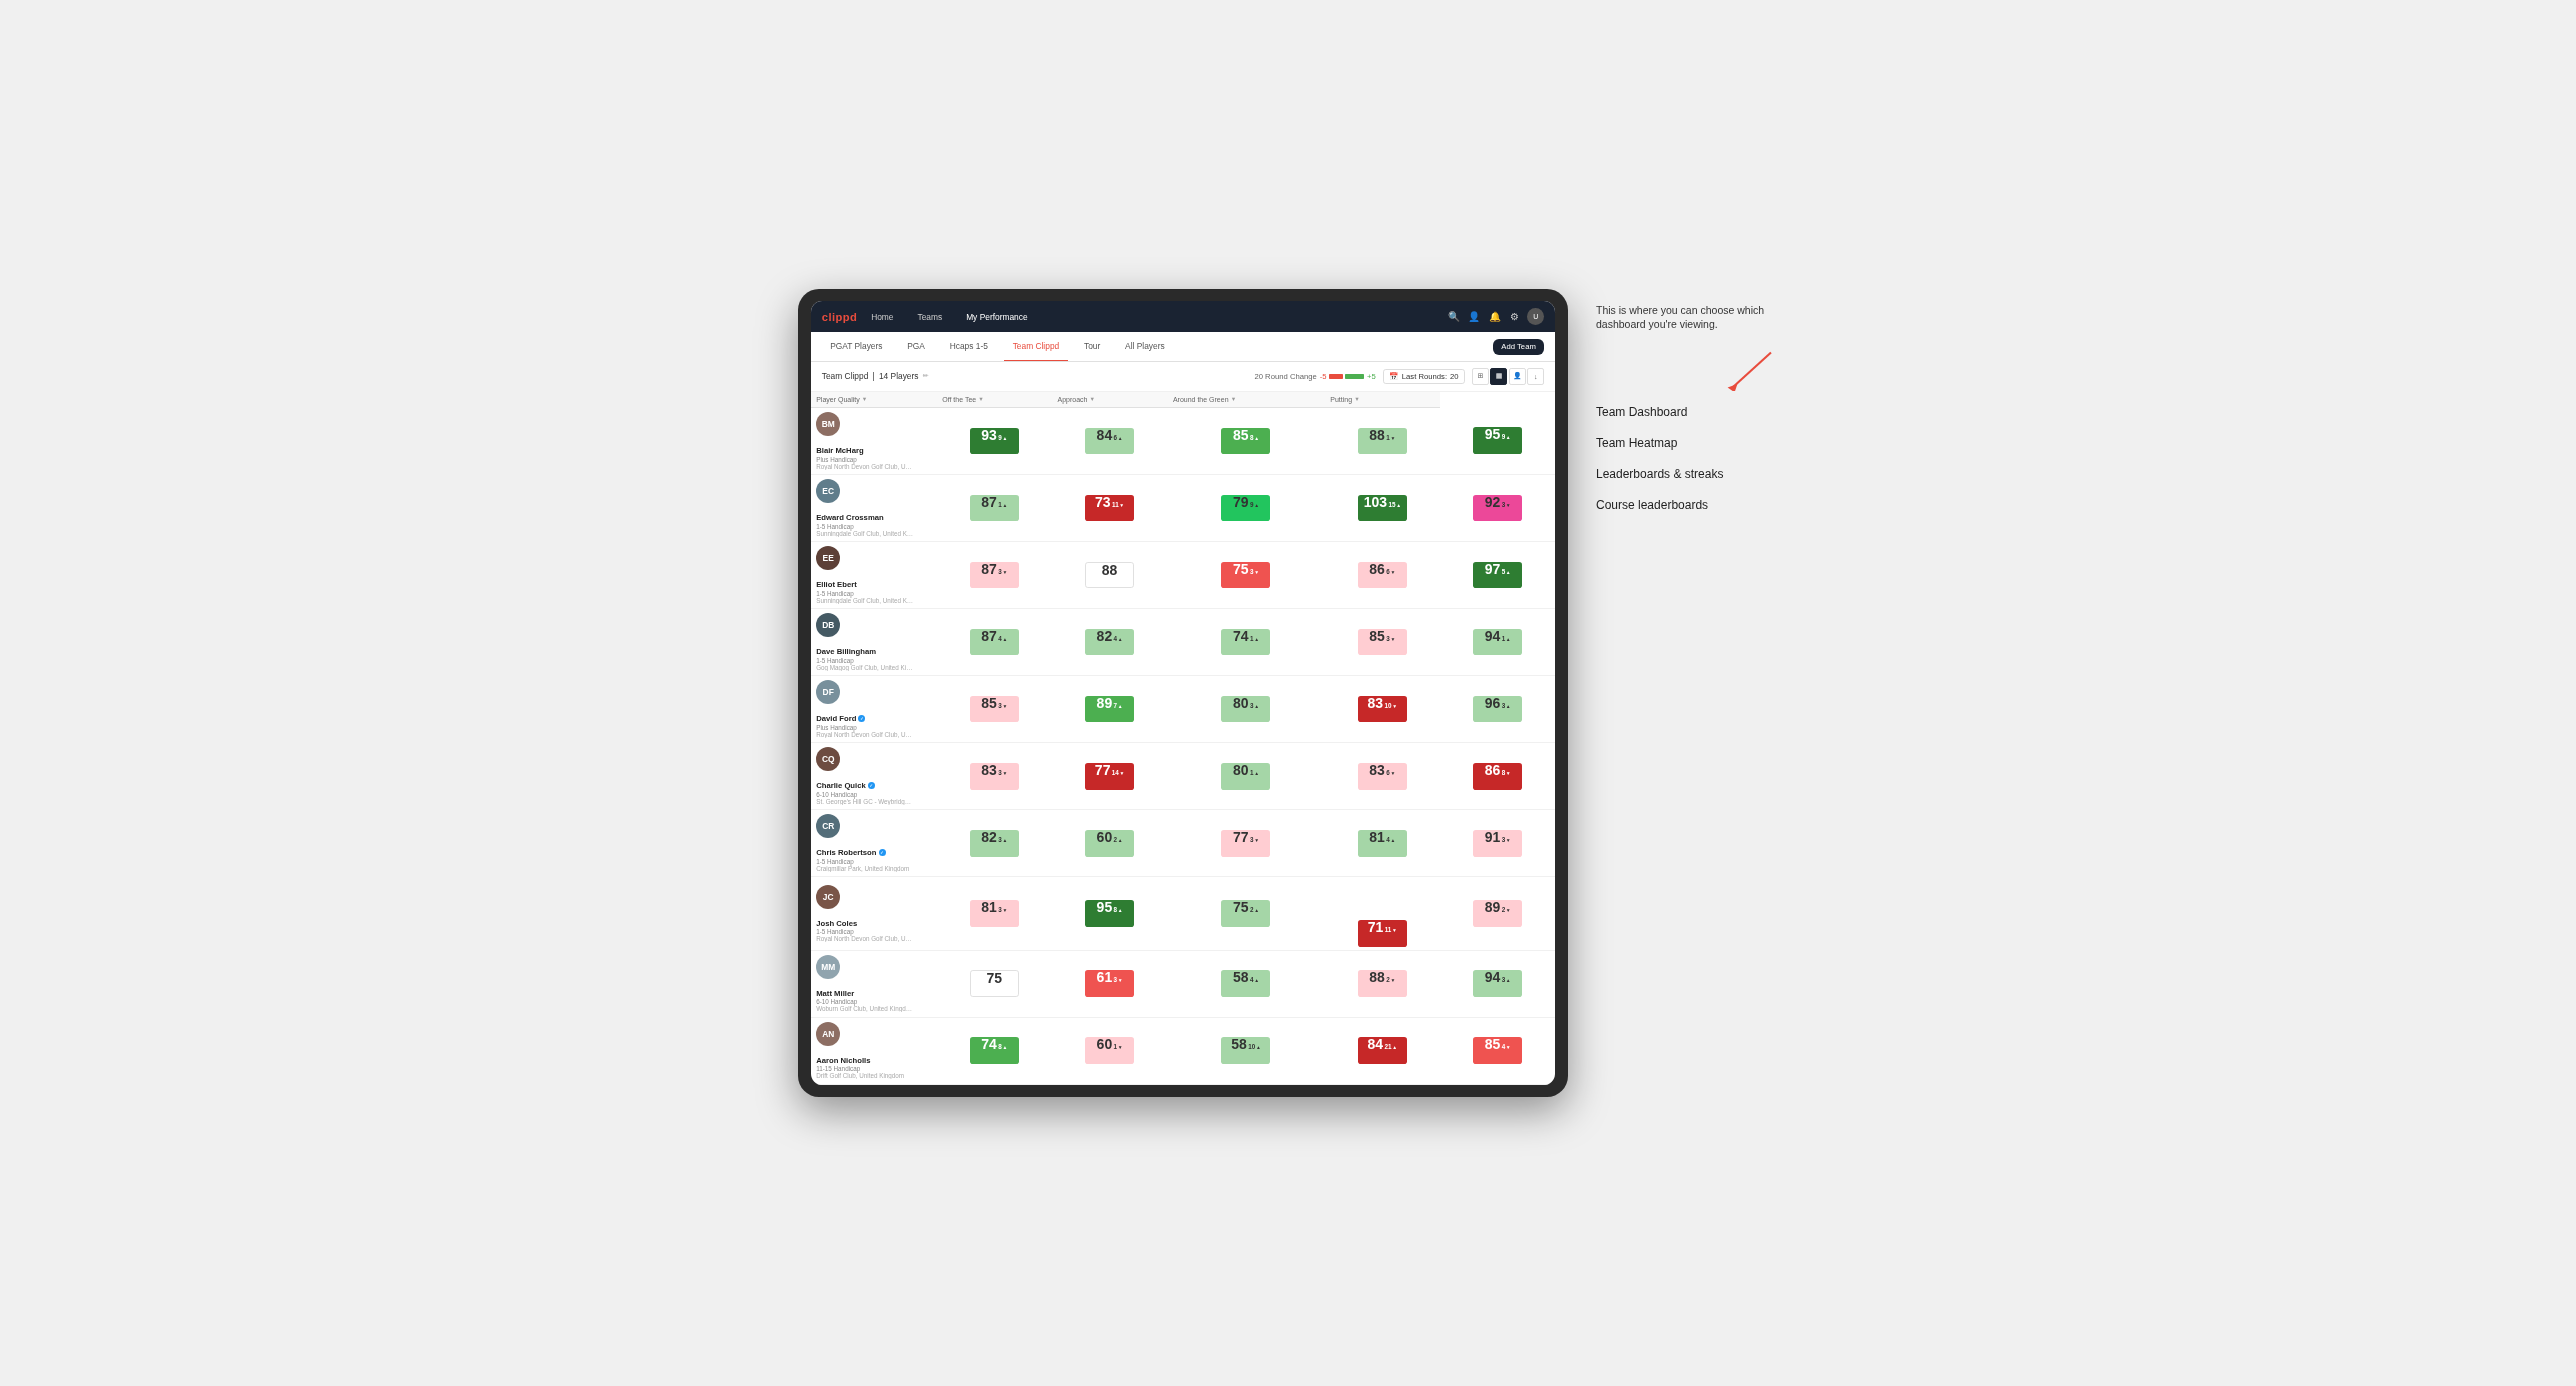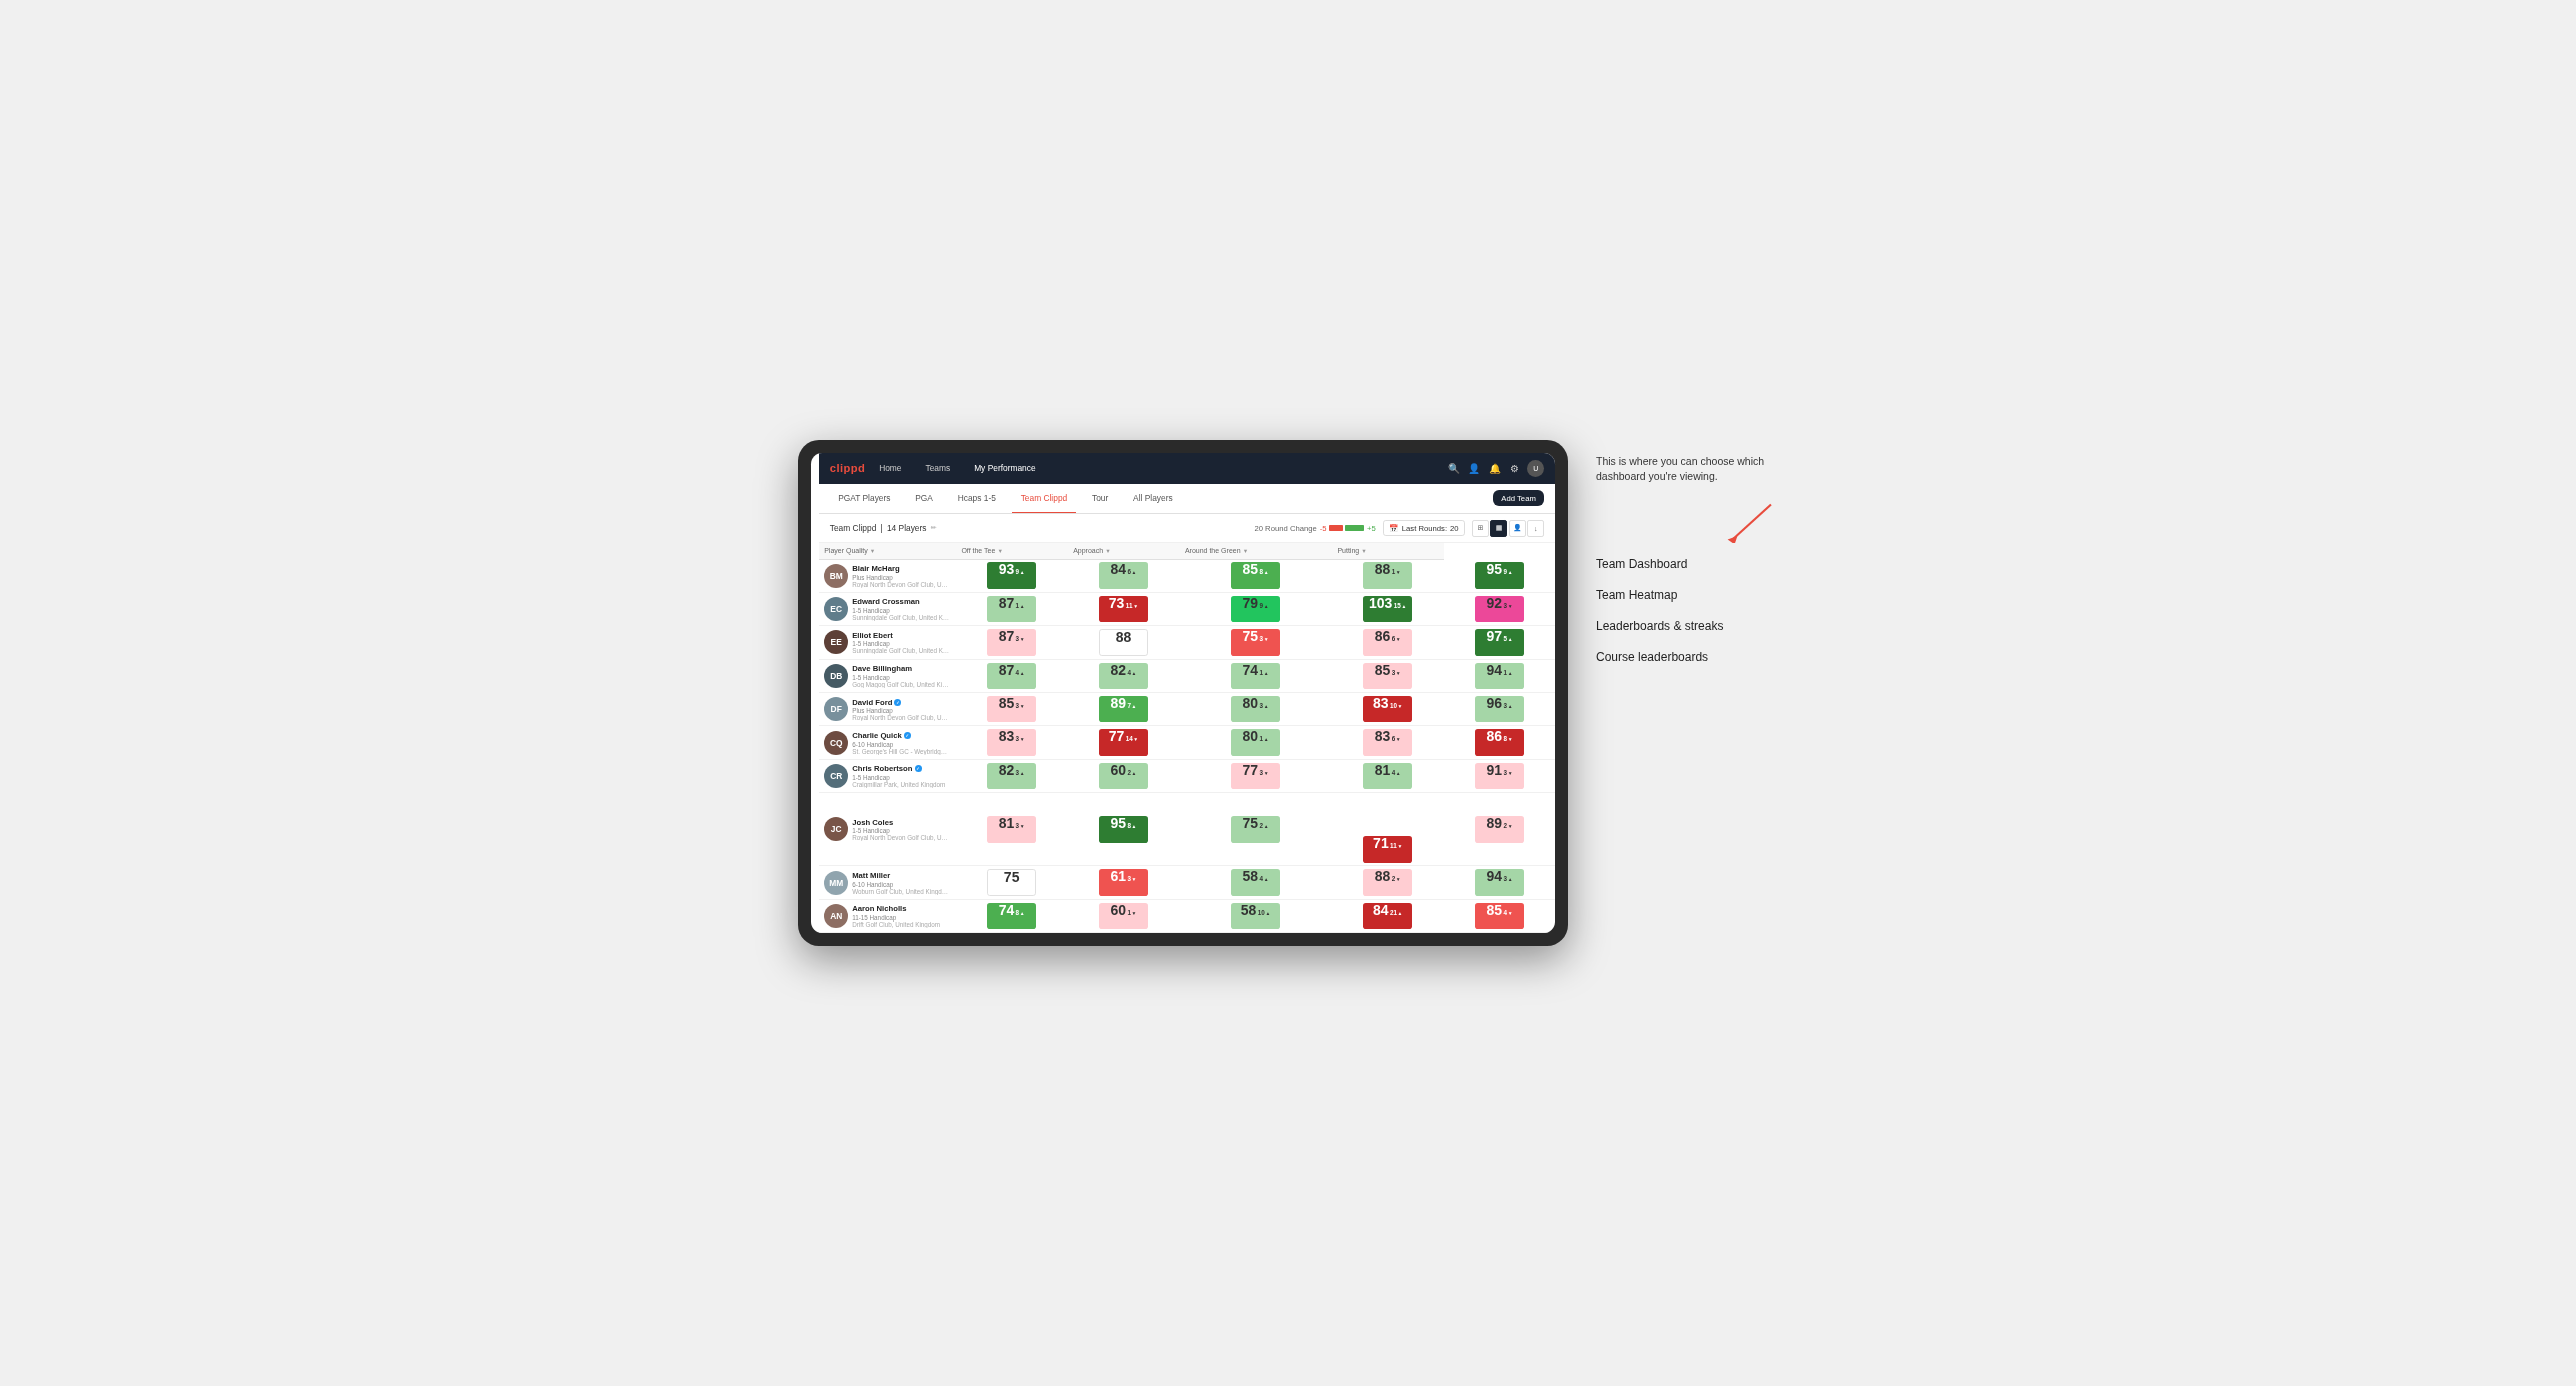--- a/index.html
+++ b/index.html
@@ -28,21 +28,20 @@
       padding: 12.6px;
       box-shadow: 0 14px 42px rgba(0,0,0,0.4);
       flex: 1;
       min-width: 0;
     }
 
     .tablet-screen {
       background: #fff;
       border-radius: 11.2px;
       overflow: hidden;
-      padding-left: 8px;
     }
 
     
     .top-nav {
       background: #1a2332;
       display: flex;
       align-items: center;
       padding: 0 11.2px;
       height: 31px;
       gap: 14px;
@@ -255,23 +254,24 @@
     .sort-arrow { font-size: 5.6px; color: #999; }
 
     
     .player-row td {
       border-bottom: 0.7px solid #f0f0f0;
       vertical-align: middle;
     }
 
     .player-info {
       display: flex;
-      align-items: flex-end;
-      gap: 4px;
+      align-items: flex-start;
+      gap: 10px;
       padding: 4.2px 5.6px;
+      flex-direction: column;
     }
 
     .player-avatar {
       width: 24px;
       height: 24px;
       border-radius: 50%;
       background: #999;
       flex-shrink: 0;
       overflow: hidden;
       display: flex;

